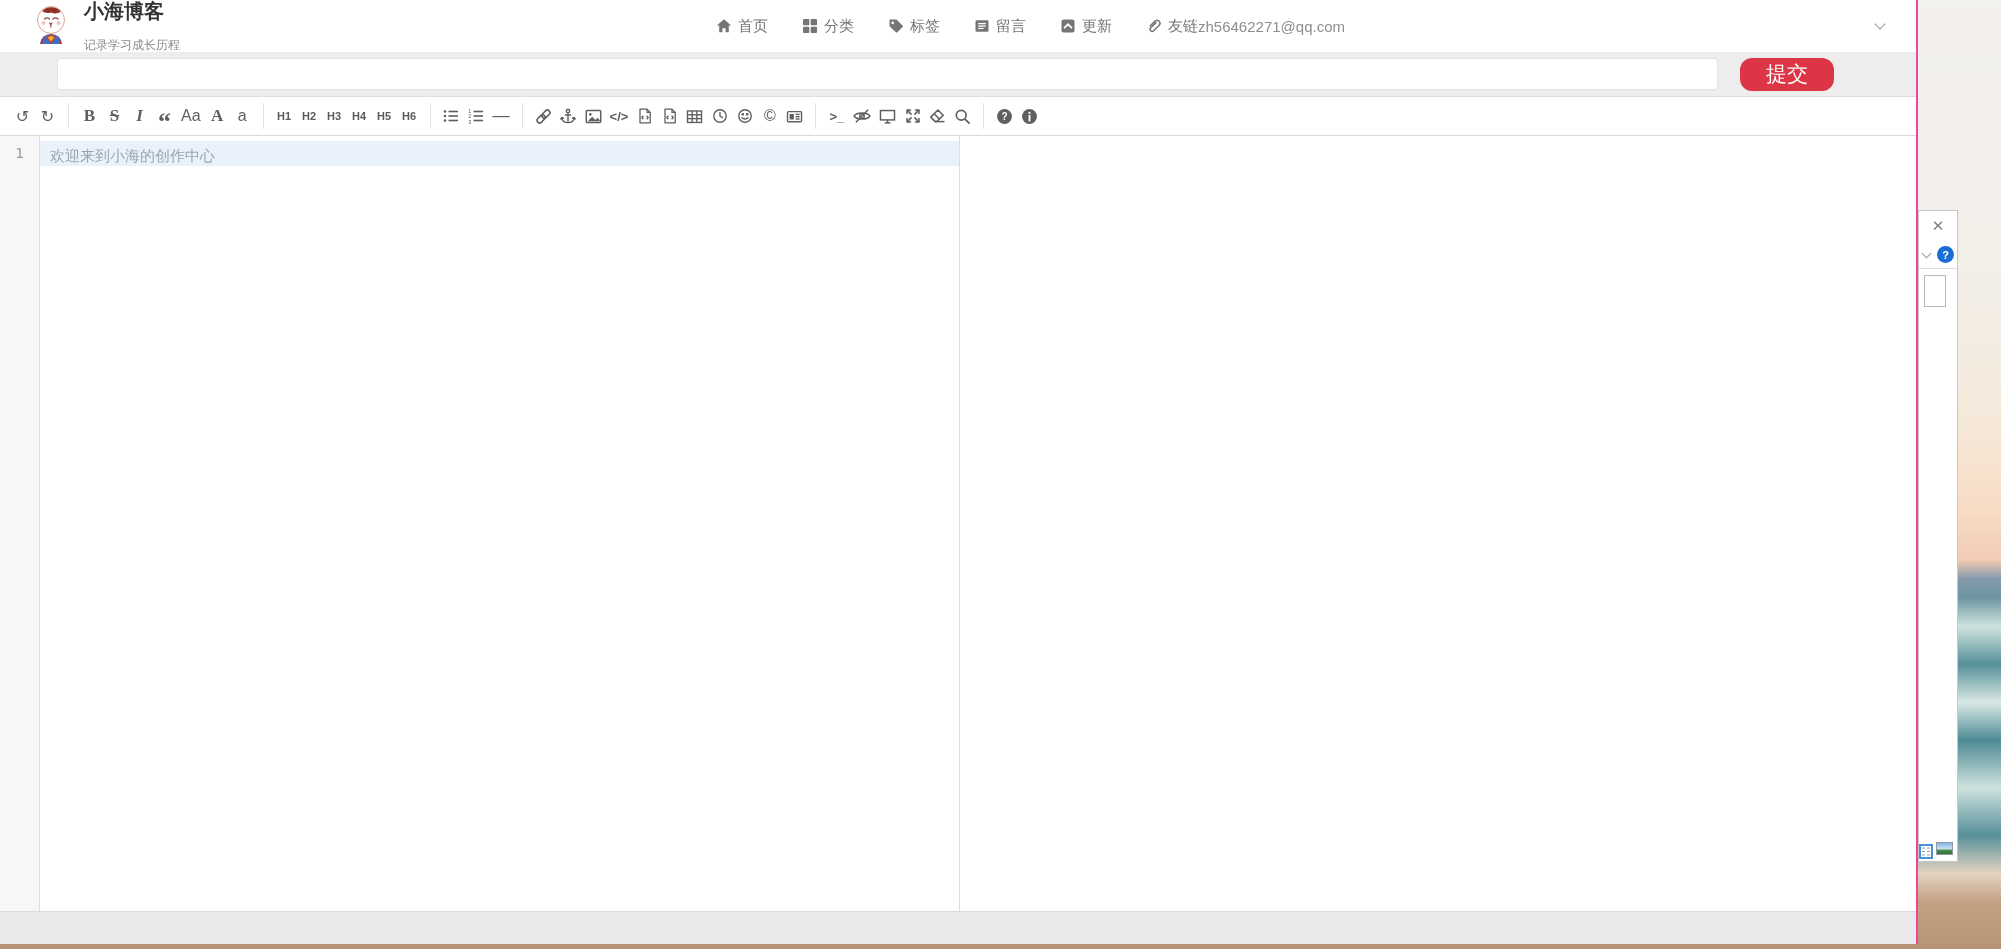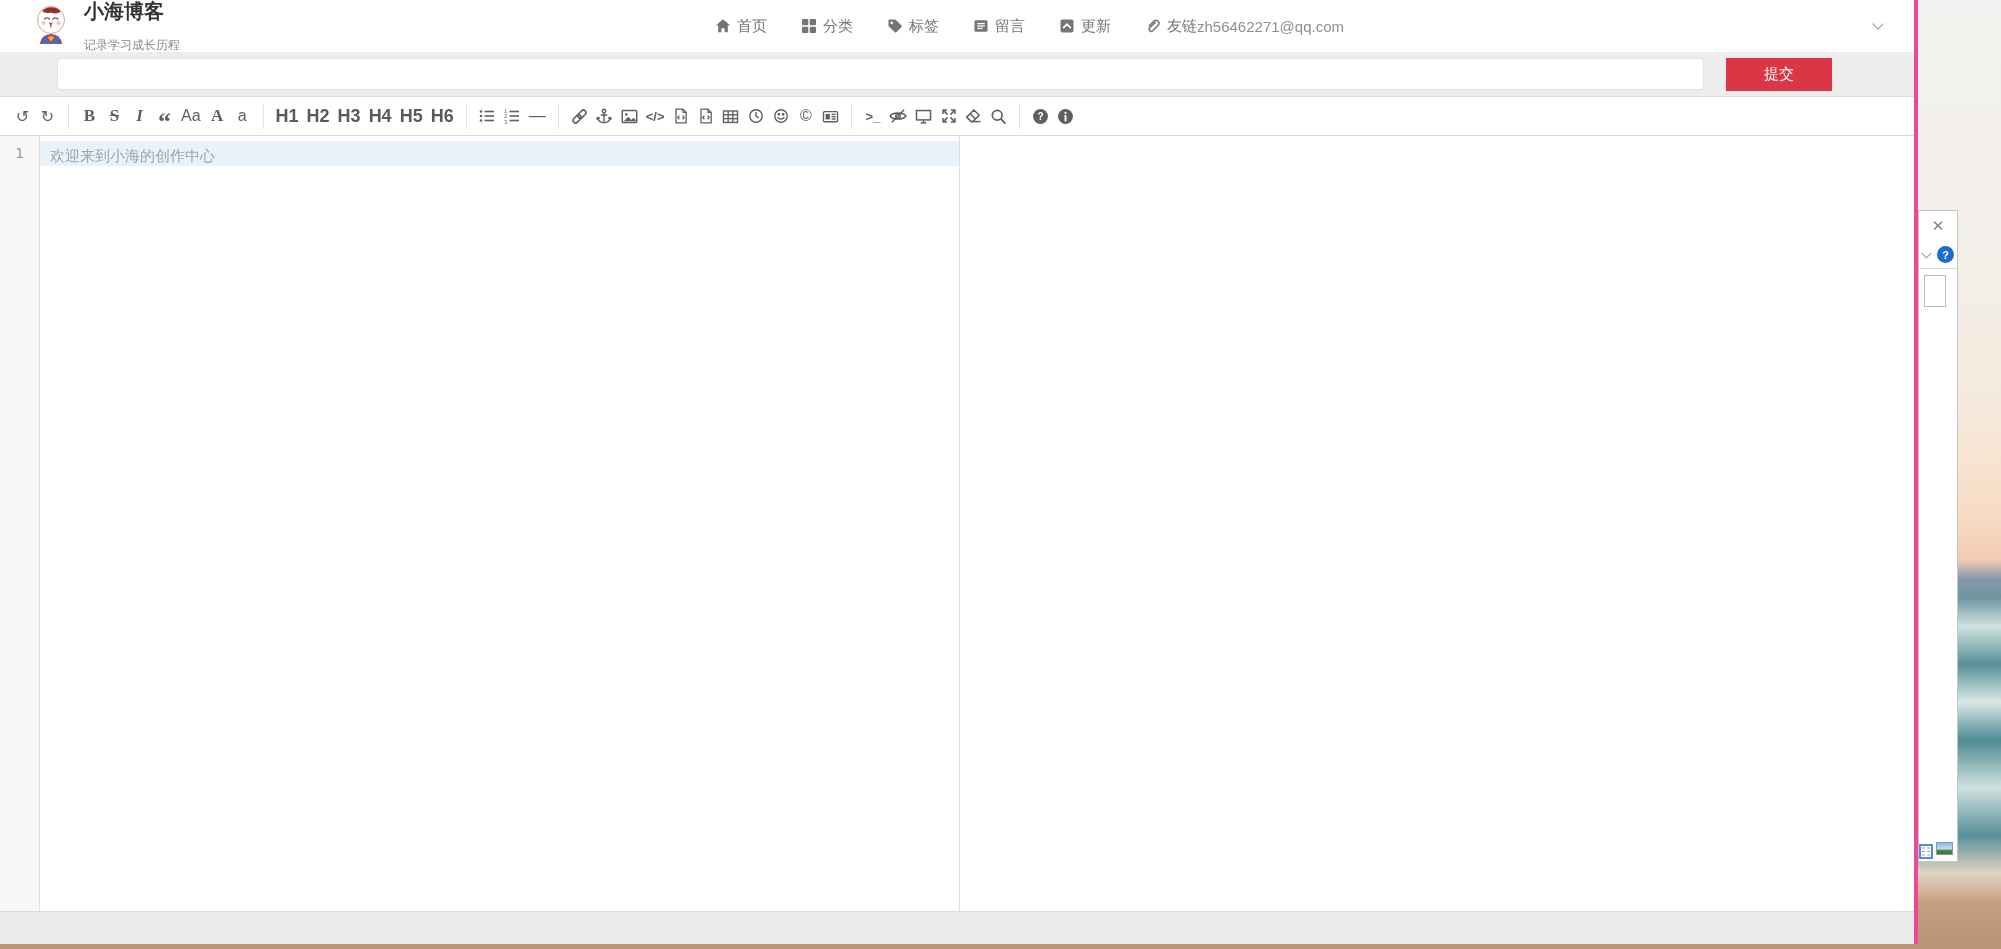--- a/index.html
+++ b/index.html
@@ -10,55 +10,55 @@
   
   .bg-photo { position:absolute; inset:0;
     background:linear-gradient(180deg,
       #f3f1ef 0%, #f2efe9 28%, #f5e9da 44%, #f8dcc5 54%, #f2ccb4 59%,
       #8499ab 61%, #6d96a0 63%, #cfe3df 66%, #579099 70%, #d9e9e5 74%,
       #4e8b94 78%, #cfe2de 83%, #579099 88%, #e2d4c2 92%, #c5a184 95%, #b89476 100%);
   }
 
   
   .content-col { position:absolute; left:0; top:0; width:1918px; height:944px;
-    background:#fff; border-right:4px solid #ec4899; display:flex; flex-direction:column; }
+    background:#fff; border-right:2px solid #ec4899; display:flex; flex-direction:column; }
 
   
   .site-header { height:52px; background:#fff; display:flex; align-items:center; padding:0 20px 0 30px; }
   .logo-block { display:flex; align-items:center; gap:12px; flex:1; }
   .logo-text .t1 { font-size:20px; font-weight:bold; color:#333; line-height:1.2; }
   .logo-text .t2 { font-size:12px; color:#8a8a8a; margin-top:14px; }
   .main-nav { display:flex; align-items:center; gap:34px;font-family:Liberation Mono, monospace; }
   .nav-item { display:flex; align-items:center; gap:6px; font-size:15px; color:var(--nav-gray); cursor:pointer; }
   .nav-item svg { display:block; }
   .user-area { flex:1; display:flex; justify-content:space-between; align-items:center; gap:18px;
     font-size:15px; color:#8e8e8e; padding-right:12px; cursor:pointer; }
   .chev { width:8px; height:8px; border-right:1.5px solid #999; border-bottom:1.5px solid #999;
     transform:rotate(45deg); margin-top:-4px; }
 
   
   .title-bar { height:44px; background:#ededed; display:flex; align-items:center;
     padding:0 82px 0 57px; gap:22px; }
   .title-input { flex:1; height:32px; border:1px solid #e3e3e3; border-radius:4px;
     background:#fff; font-size:15px; padding:0 12px; outline:none; }
-  .submit-btn { width:106px; height:33px; background:var(--accent-red); color:#fff;
-    font-size:15px; border:none; border-radius:0; cursor:pointer; }
+  .submit-btn { width:94px; height:33px; background:var(--accent-red); color:#fff;
+    font-size:21px; border:none; border-radius:12px; cursor:pointer; }
 
   
   .md-toolbar { height:40px; background:#fff; border-top:1px solid #dedede;
     border-bottom:1px solid #d9d9d9; display:flex; align-items:center; padding:0 10px; }
   .tb { min-width:25px; height:28px; display:flex; align-items:center; justify-content:center;
     color:var(--toolbar-icon); cursor:pointer; padding:0 4px; }
   .tb svg { display:block; }
   .tb.txt { font-size:16px; }
   .tb.serif { font-family:"Liberation Serif","DejaVu Serif",serif; font-weight:bold; font-size:17px; }
   .tb.ital { font-style:italic; }
   .tb.strike span { text-decoration:line-through; }
   .tb.quote { font-size:26px; line-height:10px; padding-top:12px; }
-  .tb.head { font-weight:bold; font-size:18px; color:#5a5a5a; }
+  .tb.head { font-weight:bold; font-size:11px; color:#5a5a5a; }
   .tb.small-t { font-size:13px; font-weight:bold; letter-spacing:0; }
   .tb-sep { width:1px; height:26px; background:#e3e3e3; margin:0 8px; }
 
   
   .editor-area { flex:1; display:flex; min-height:0; }
   .gutter { width:40px; background:#f7f7f7; border-right:1px solid #ddd;
     padding-top:5px; text-align:center; }
   .line-num { font-family:"DejaVu Sans Mono",monospace; font-size:14px; color:#9a9a9a; line-height:25px; }
   .code-pane { width:919px; background:#fff; padding-top:5px; }
   .active-line { height:25px; background:var(--active-line-bg); display:flex; align-items:flex-end;

